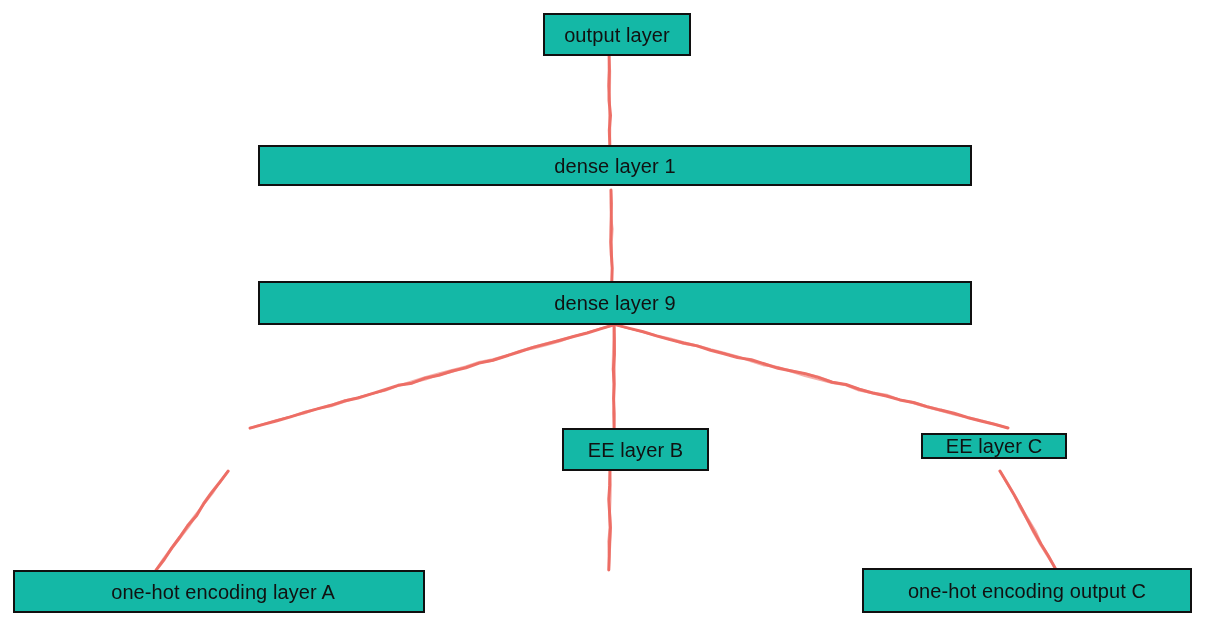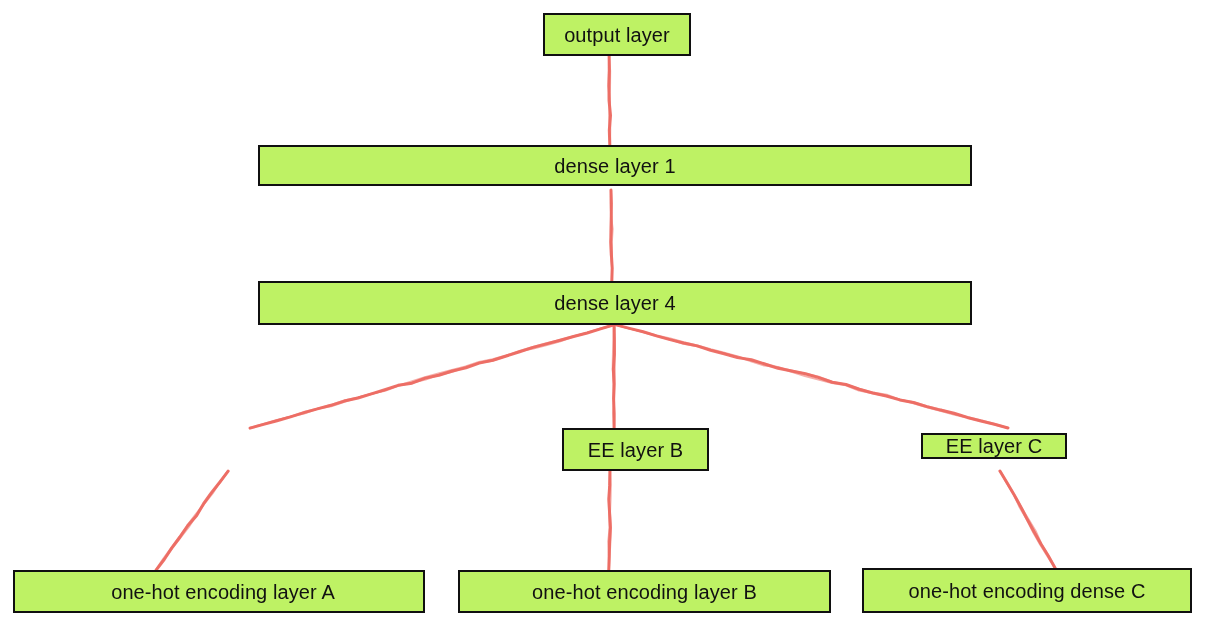--- a/index.html
+++ b/index.html
@@ -25,21 +25,21 @@
     position: absolute;
     left: 0;
     top: 0;
     width: 1206px;
     height: 624px;
     pointer-events: none;
   }
   .node-box {
     position: absolute;
     box-sizing: border-box;
-    background: #bef264;
+    background: #14b8a6;
     border: 2.2px solid #101010;
     display: flex;
     align-items: center;
     justify-content: center;
     z-index: 3;
   }
   .node-label {
     font-family: "Liberation Sans", sans-serif;
     font-size: 20px;
     line-height: 1;
@@ -78,30 +78,27 @@
       <polyline points="1055.05,567.97 1048.23,555.82 1040.95,543.92 1034.04,531.82 1027.35,519.59 1020.96,507.18 1014.25,494.97 1007.19,482.95 999.92,471.04" fill="none" stroke="#EC6B63" stroke-width="3.0" stroke-linecap="round" stroke-linejoin="round" opacity="0.95"></polyline>
       <polyline points="1055.29,567.83 1048.51,555.66 1041.28,543.73 1035.61,530.93 1028.35,519.02 1021.17,507.07 1014.32,494.93 1007.23,482.92 1000.19,470.89" fill="none" stroke="#EC6B63" stroke-width="2.0" stroke-linecap="round" stroke-linejoin="round" opacity="0.55"></polyline>
     </svg>
 <div class="node-box" style="left: 543px; top: 13px; width: 148px; height: 43px; border-color: rgb(16, 16, 16);">
       <span class="node-label" style="color: rgb(17, 17, 17);">output layer</span>
     </div>
     <div class="node-box" style="left: 258px; top: 145px; width: 714px; height: 41px; border-color: rgb(16, 16, 16);">
       <span class="node-label" style="color: rgb(17, 17, 17);">dense layer 1</span>
     </div>
     <div class="node-box" style="left: 258px; top: 281px; width: 714px; height: 44px; border-color: rgb(16, 16, 16);">
-      <span class="node-label" style="color: rgb(17, 17, 17);">dense layer 4</span>
+      <span class="node-label" style="color: rgb(17, 17, 17);">dense layer 9</span>
     </div>
     <div class="node-box" style="left: 562px; top: 428px; width: 147px; height: 43px; border-color: rgb(16, 16, 16);">
       <span class="node-label" style="color: rgb(17, 17, 17);">EE layer B</span>
     </div>
     <div class="node-box" style="left: 921px; top: 433px; width: 146px; height: 26px; border-color: rgb(16, 16, 16);">
       <span class="node-label" style="color: rgb(17, 17, 17);">EE layer C</span>
     </div>
     <div class="node-box" style="left: 13px; top: 570px; width: 412px; height: 43px; border-color: rgb(16, 16, 16); padding-left: 8px;">
       <span class="node-label" style="color: rgb(17, 17, 17);">one-hot encoding layer A</span>
     </div>
-    <div class="node-box" style="left: 458px; top: 570px; width: 373px; height: 43px; border-color: rgb(16, 16, 16);">
-      <span class="node-label" style="color: rgb(17, 17, 17);">one-hot encoding layer B</span>
-    </div>
     <div class="node-box" style="left: 862px; top: 568px; width: 330px; height: 45px; border-color: rgb(16, 16, 16);">
-      <span class="node-label" style="color: rgb(17, 17, 17);">one-hot encoding dense C</span>
+      <span class="node-label" style="color: rgb(17, 17, 17);">one-hot encoding output C</span>
     </div>
   </div>
 
 </body></html>

